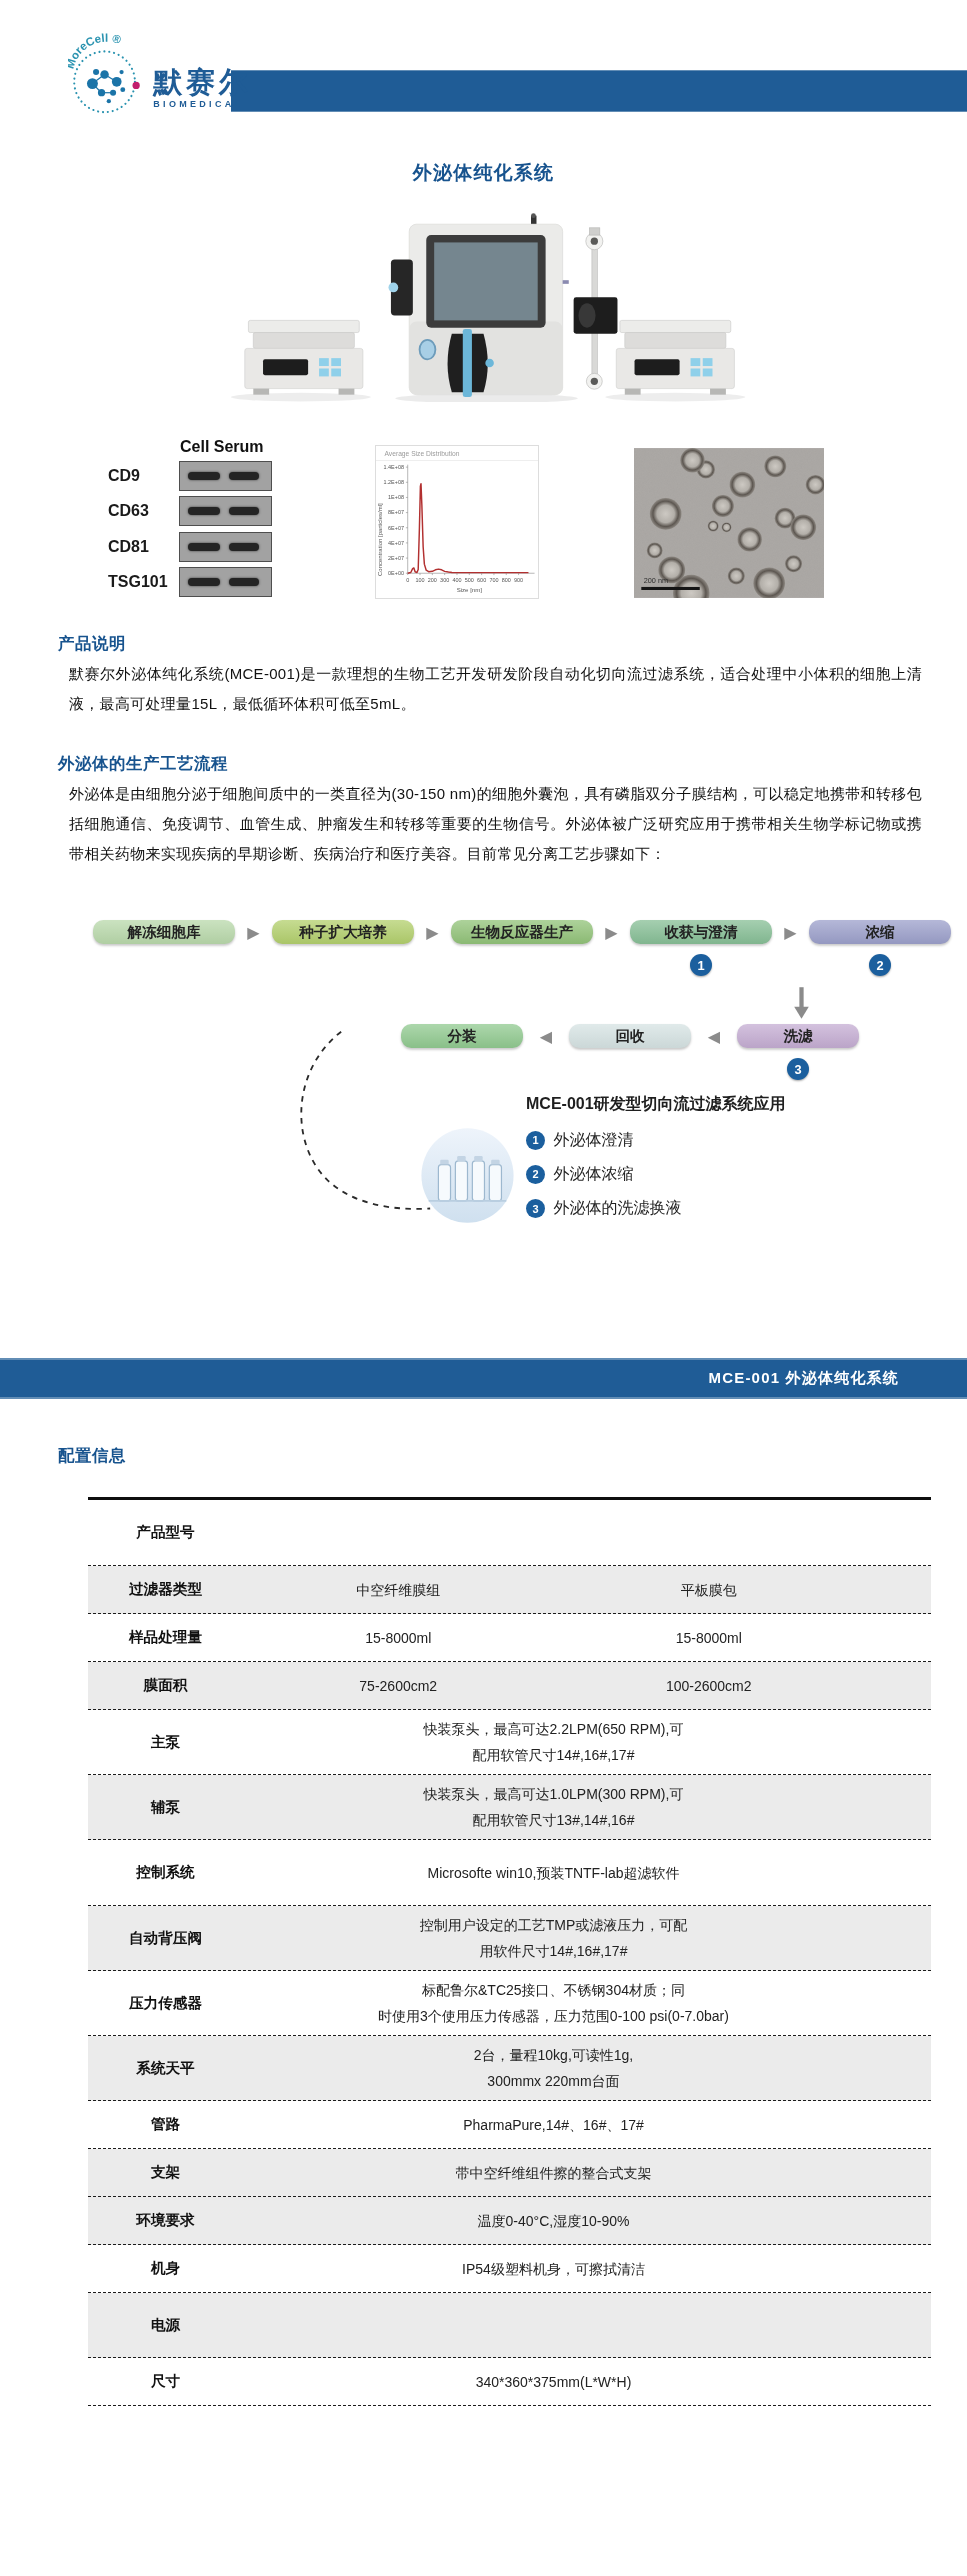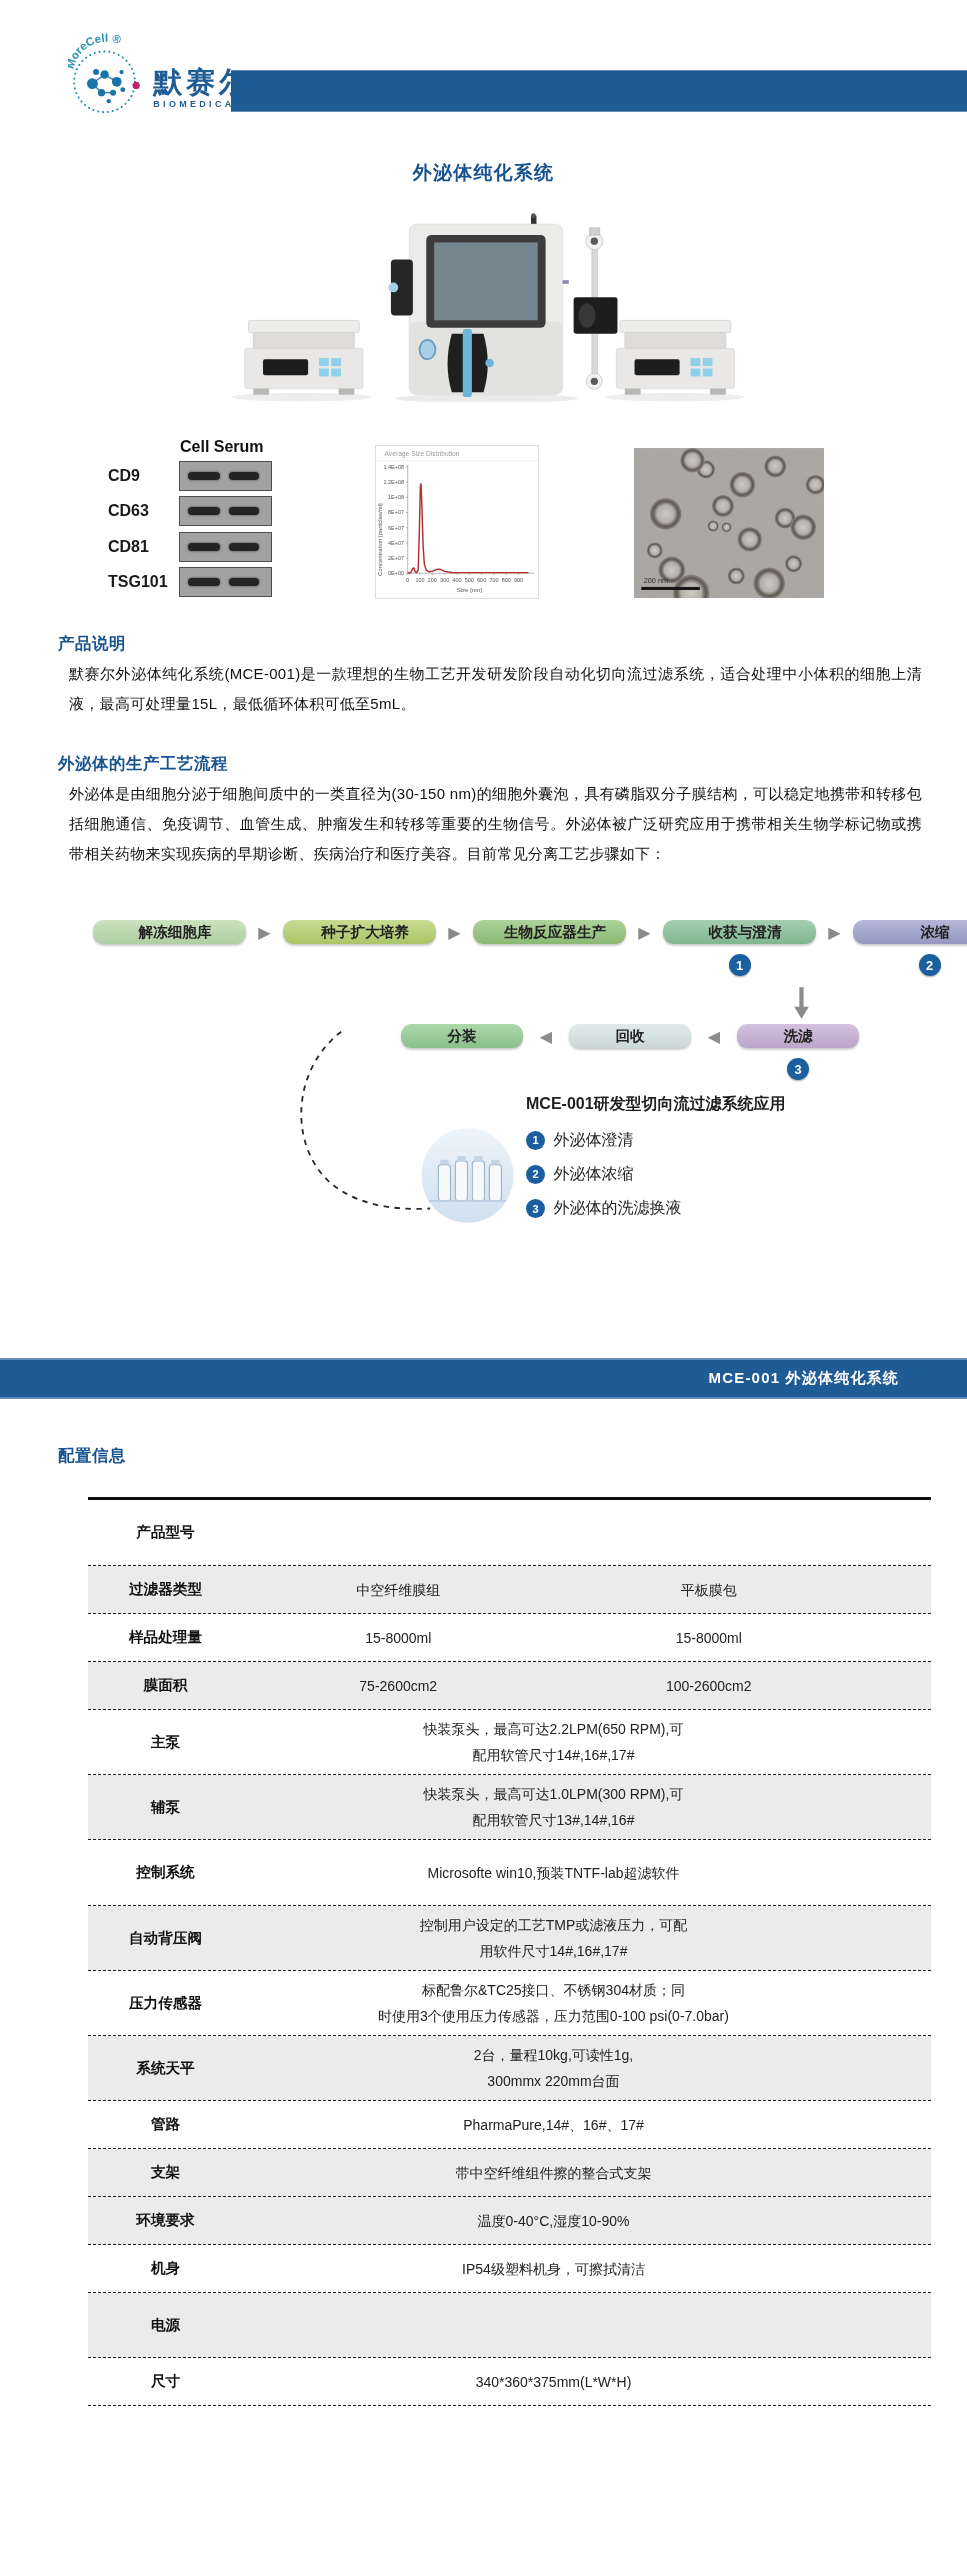--- a/index.html
+++ b/index.html
@@ -35,21 +35,21 @@
   
   .sec-head{position:absolute;left:58px;font-size:16.4px;font-weight:bold;color:#17538e;letter-spacing:0.6px;}
   .sec-body{position:absolute;left:69px;width:853px;font-size:15px;line-height:30px;color:#111;
             text-align:justify;letter-spacing:0.3px;}
   
   .flow-row{position:absolute;display:flex;align-items:flex-start;}
   .flow-item{display:flex;flex-direction:column;align-items:center;}
   .pill{height:24px;border-radius:10.4px;display:flex;align-items:center;justify-content:center;
         font-size:14.6px;font-weight:bold;color:#222;box-shadow:0 1.8px 2.4px rgba(0,0,0,.22);
         background-image:linear-gradient(rgba(255,255,255,.25),rgba(0,0,0,.05));}
-  .flow1 .pill{width:142px;padding-left:11px;}
+  .flow1 .pill{width:142px;}
   .flow2 .pill{width:122px;}
   .flow-arrow{width:37px;height:24px;display:flex;align-items:center;justify-content:center;
               font-size:16px;color:#8b8b8b;}
   .flow2 .flow-arrow{width:46px;}
   .badge{width:22px;height:22px;border-radius:50%;background:#1b5f9e;color:#fff;font-size:12.8px;font-weight:bold;
          display:flex;align-items:center;justify-content:center;margin-top:10.4px;box-shadow:0 1.2px 1.8px rgba(0,0,0,.3);}
   .down-arrow{position:absolute;left:793px;top:987px;}
   .curve-svg{position:absolute;left:285px;top:1028px;}
   .vials{position:absolute;left:420px;top:1127px;}
   .legend{position:absolute;left:526px;top:1094px;}

